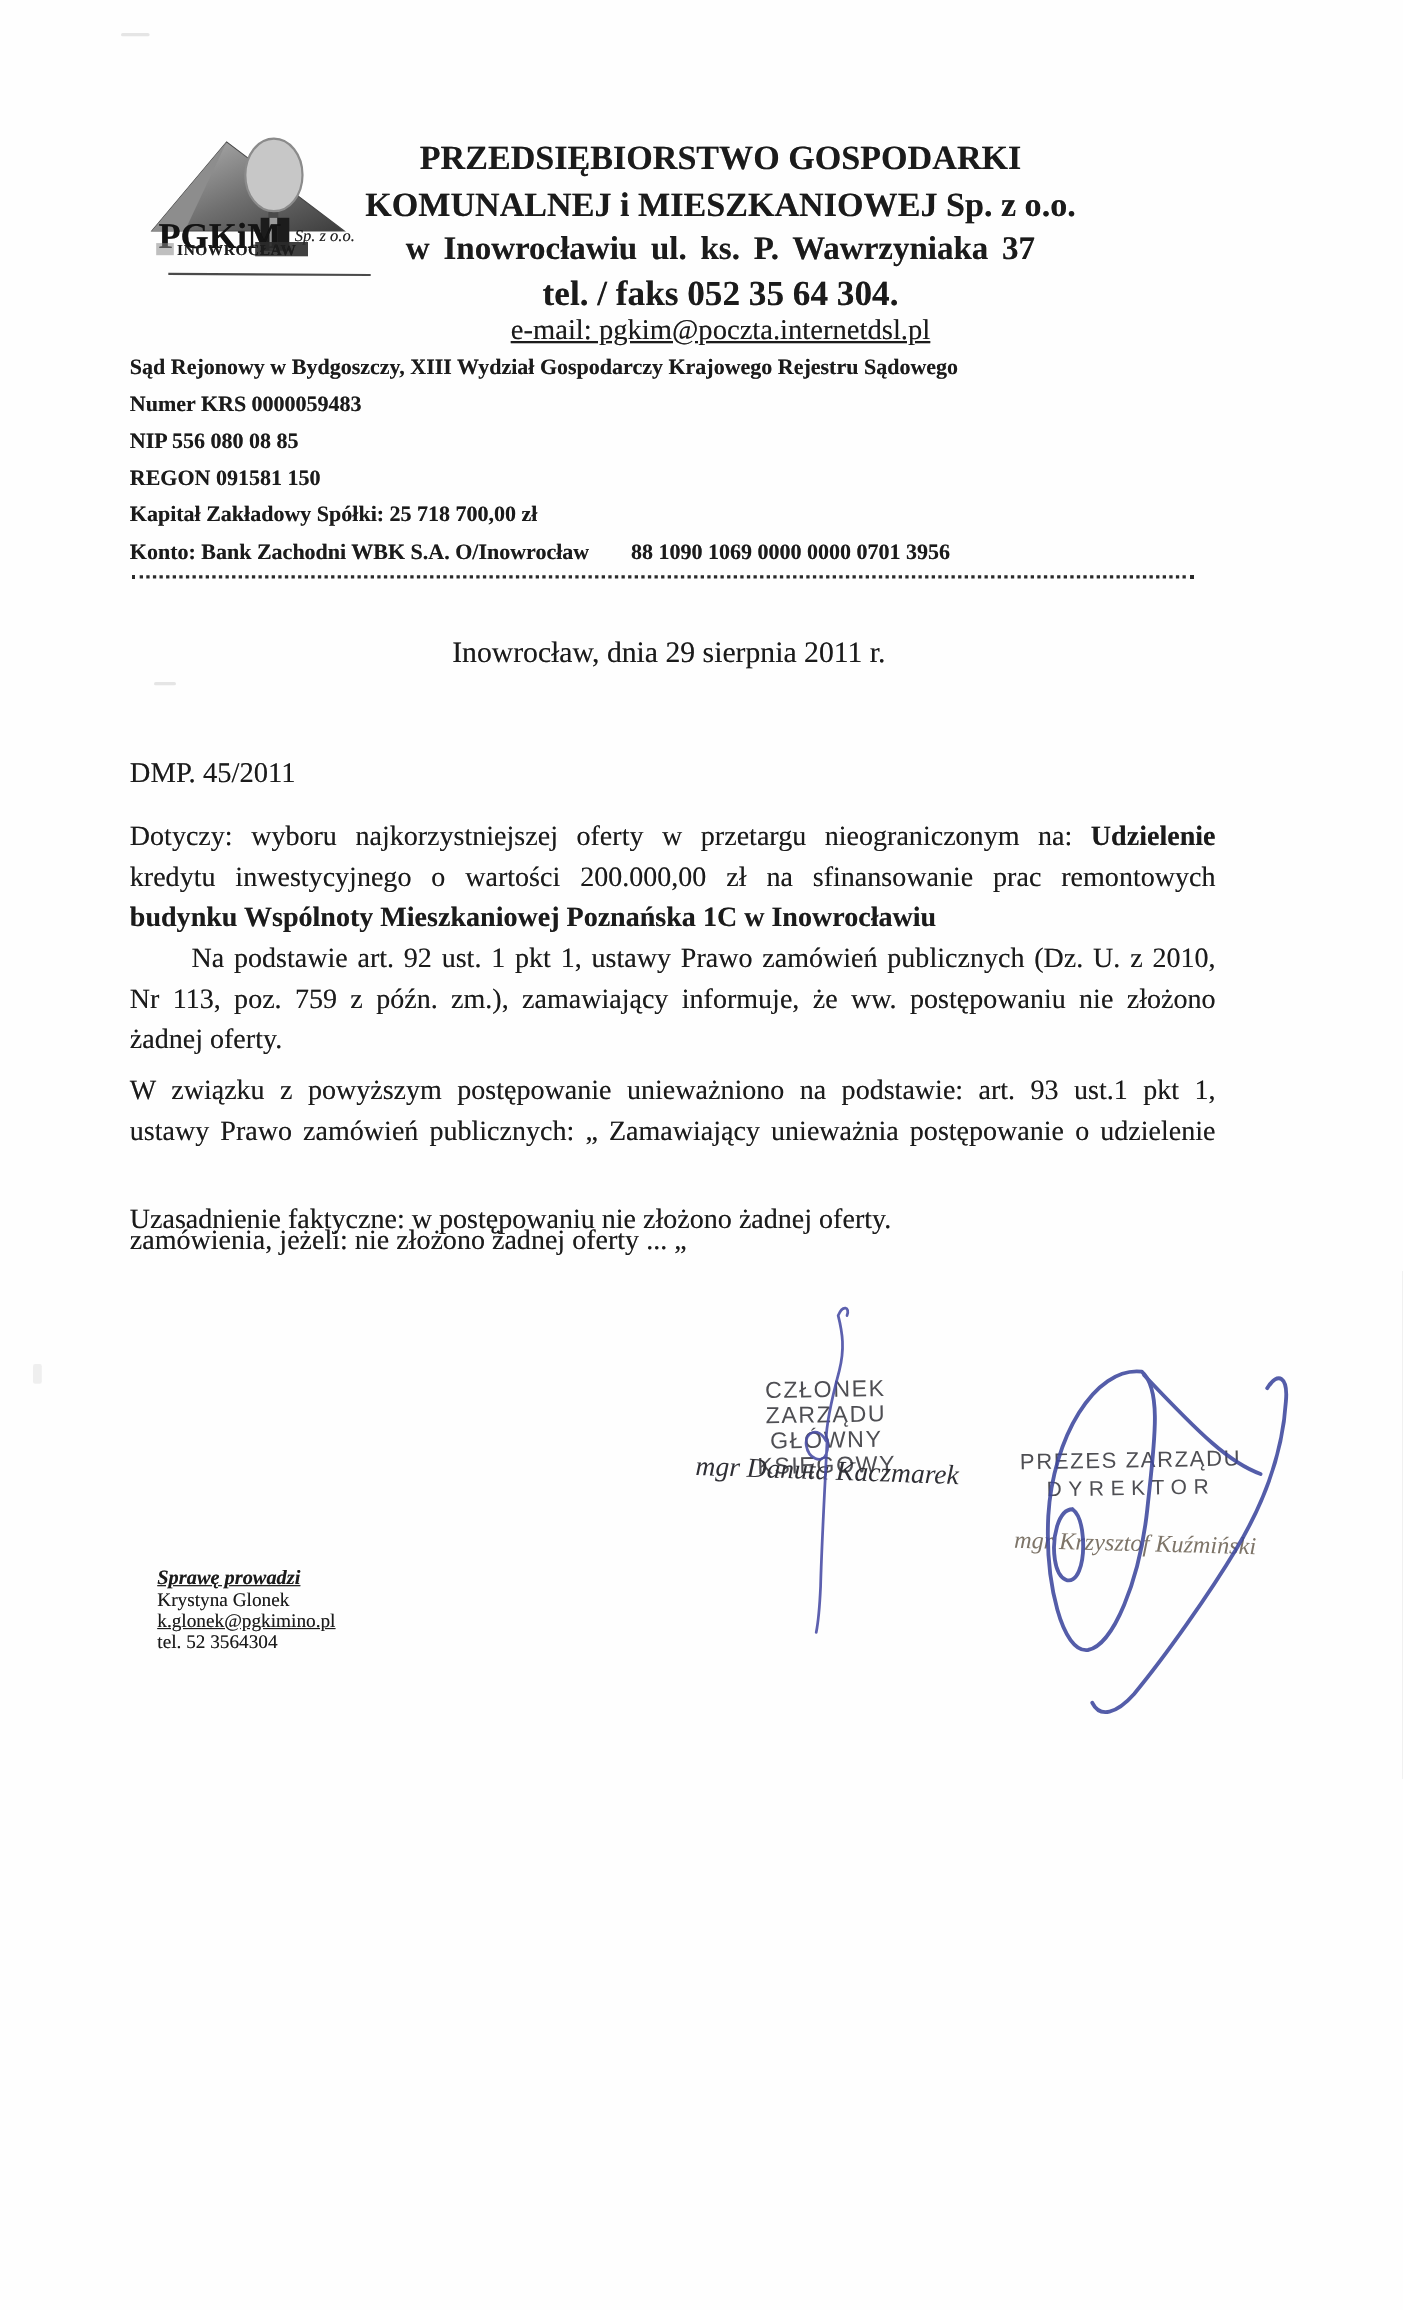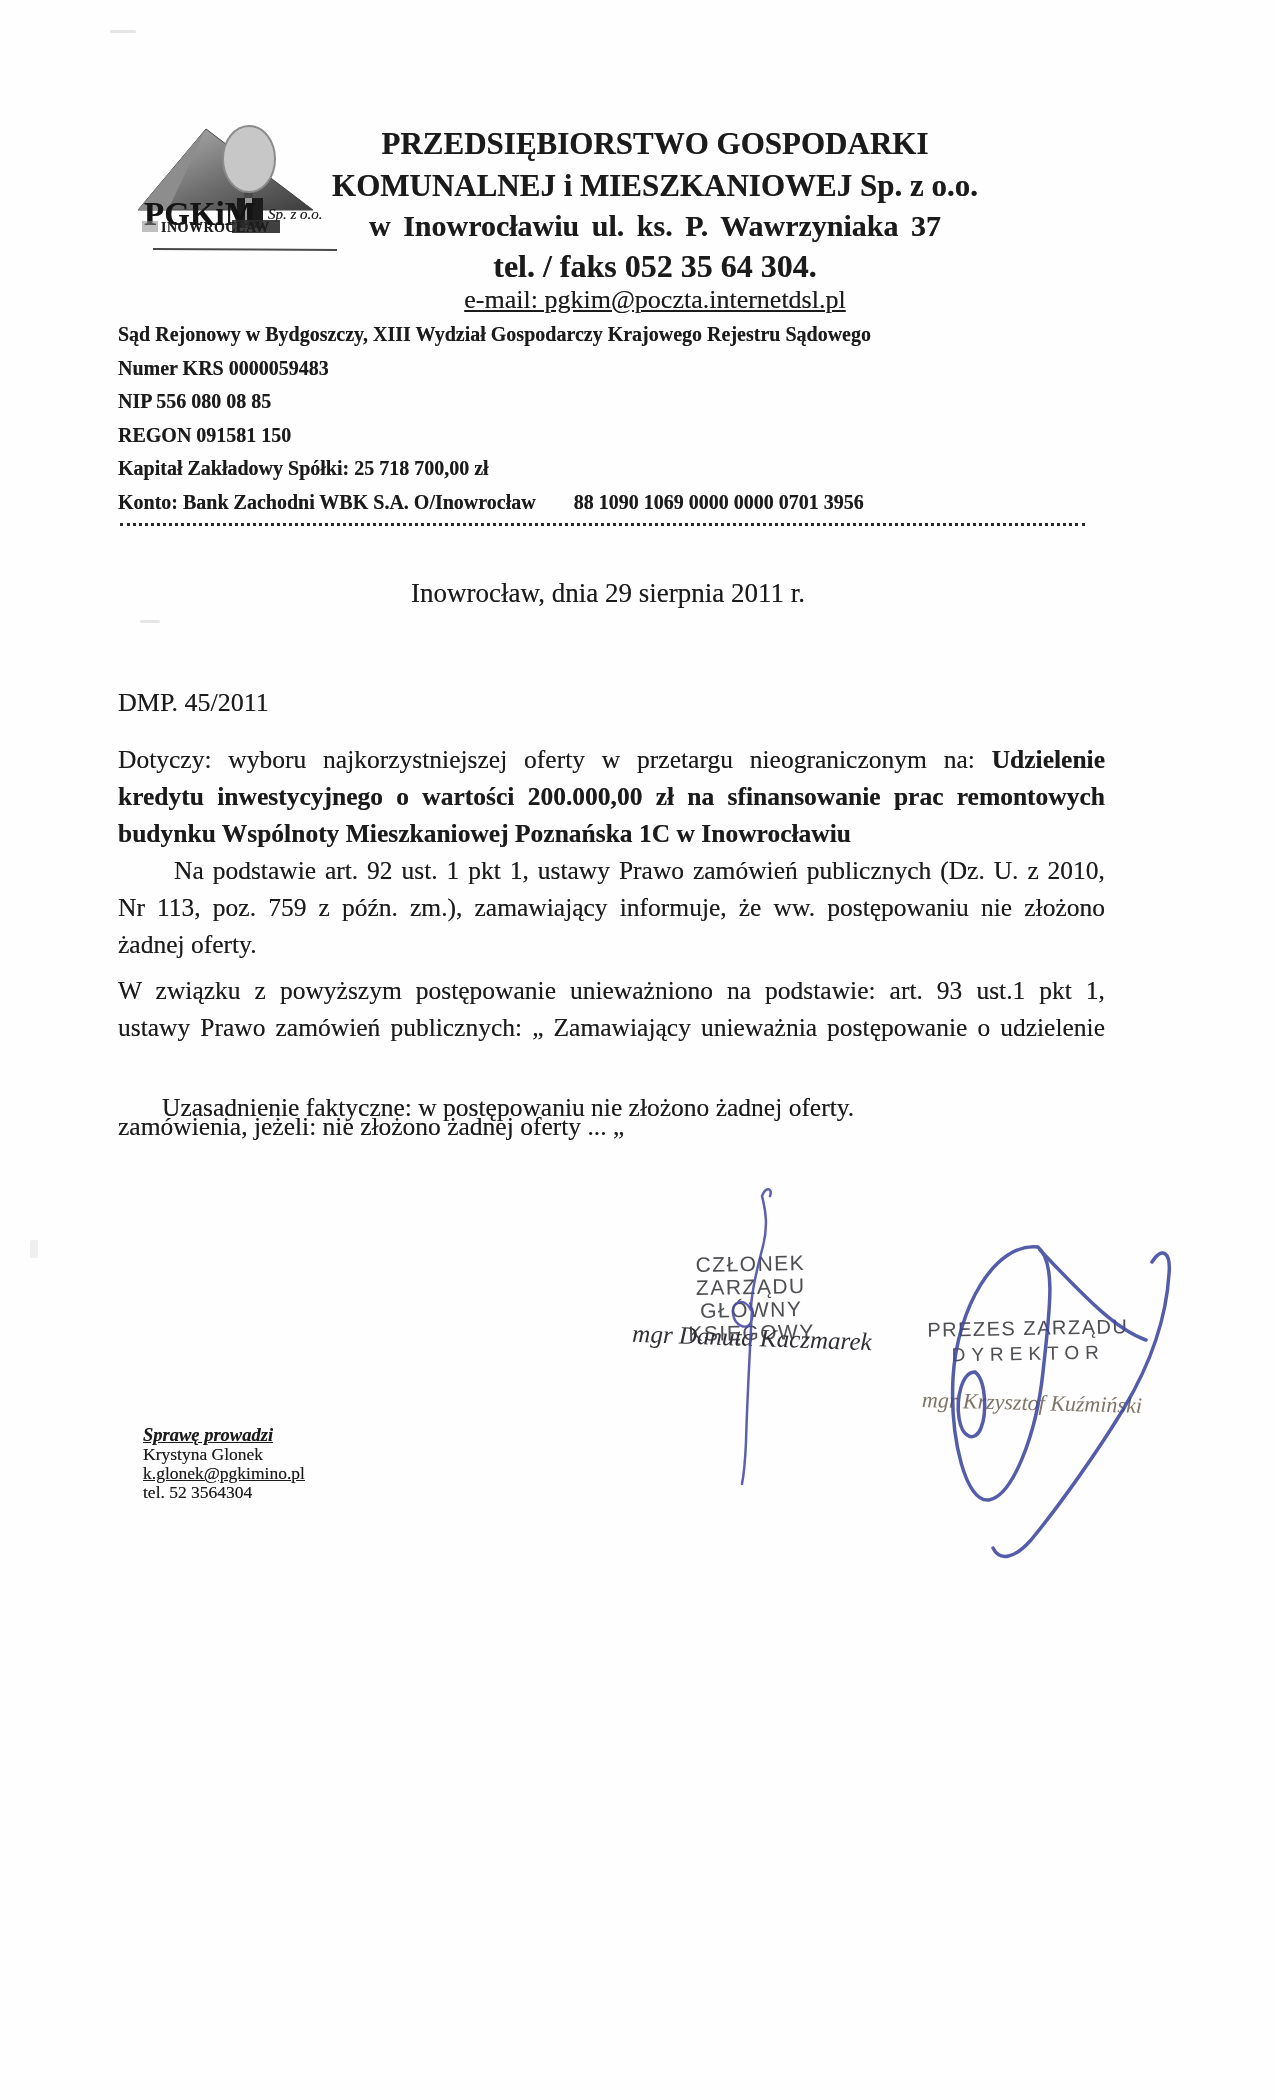--- a/index.html
+++ b/index.html
@@ -19,24 +19,24 @@
   
   .registry{position:absolute;left:118px;top:318px;font-weight:bold;font-size:20px;line-height:33.5px;white-space:nowrap;}
   .acct-num{display:inline-block;margin-left:38px;}
   
   .dotted-rule{position:absolute;left:120px;top:523px;width:965px;border-top:3px dotted #2a2a2a;height:0;}
   .date-line{position:absolute;left:118px;top:534px;width:980px;text-align:center;font-size:27px;margin-top:44px;}
   
   .body-line{position:absolute;left:118px;width:987px;font-size:25.5px;line-height:37px;}
   .just{text-align:justify;text-align-last:justify;}
   .refnum{top:684px;font-size:26px;}
-  .sub1{top:741px;} .sub2{top:778px;font-weight:bold;} .sub3{top:815px;font-weight:bold;}
+  .sub1{top:741px;} .sub2{top:778px;font-weight:normal;} .sub3{top:815px;font-weight:bold;}
   .p1l1{top:852px;padding-left:56px;width:931px;} .p1l2{top:889px;} .p1l3{top:926px;}
   .p2l1{top:972px;} .p2l2{top:1009px;} .p2l3{top:1108px;}
-  .p3{top:1089px;margin-left:44px;}
+  .p3{top:1089px;}
   
   .stamp{position:absolute;font-family:"Liberation Sans", sans-serif;color:#4e4e53;text-align:center;text-shadow:none;}
   .stamp-left{left:638px;top:1252px;width:226px;font-size:21px;line-height:23px;letter-spacing:1.5px;transform:rotate(-1deg);}
   .stamp-right{left:923px;top:1316px;width:210px;font-size:20px;line-height:25px;letter-spacing:1.5px;transform:rotate(-1deg);}
   .stamp-right .sp2{letter-spacing:6px;font-size:19px;}
   .sig-name{position:absolute;font-style:italic;white-space:nowrap;text-align:center;text-shadow:none;}
   .name-left{left:612px;top:1324px;width:280px;font-size:25px;color:#2f2f35;transform:rotate(2deg);}
   .name-right{left:912px;top:1390px;width:240px;font-size:22px;color:#7d7468;transform:rotate(1.5deg);}
   .pen{position:absolute;left:0;top:0;pointer-events:none;}
   

